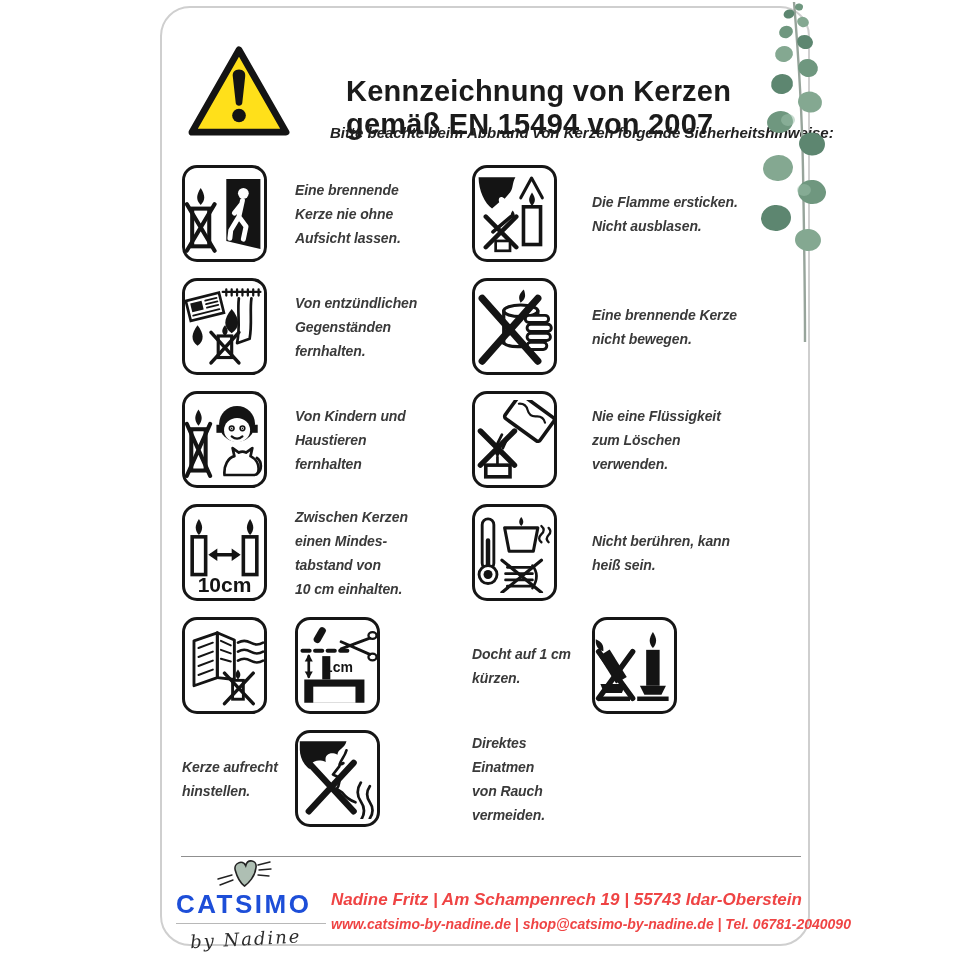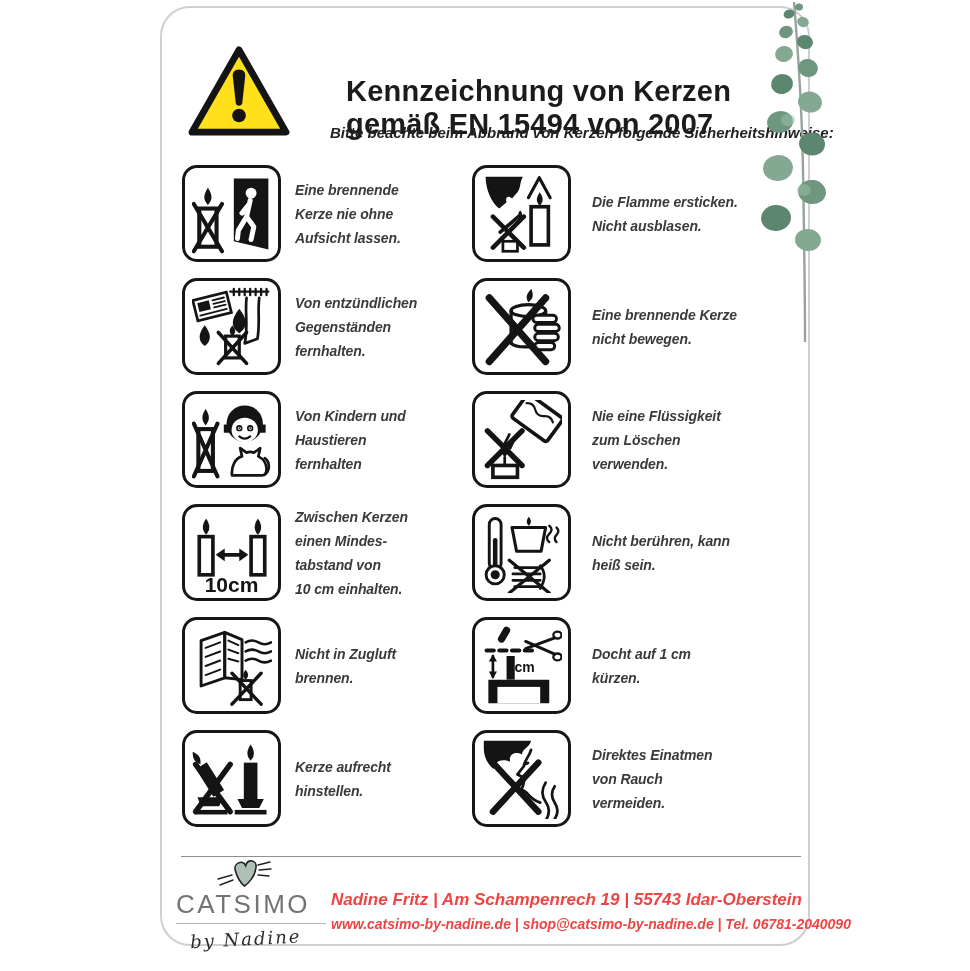--- a/index.html
+++ b/index.html
@@ -16,40 +16,40 @@
 
   .title{position:absolute;left:346px;top:56px;z-index:2;
          font-size:29px;line-height:33px;font-weight:bold;color:#1b1b1b;letter-spacing:.2px;}
   .title span{display:block;}
   .subtitle{position:absolute;left:330px;top:124px;z-index:2;
             font-size:15px;font-weight:bold;font-style:italic;color:#222;}
 
   .grid{position:absolute;left:182px;top:157px;z-index:2;display:grid;
         grid-template-columns:113px 177px 120px 202px;grid-auto-rows:113px;align-items:center;}
 
-  .pict{width:99px;height:97px;border:3.5px solid #161616;border-radius:15px;
+  .pict{width:85px;height:97px;border:3.5px solid #161616;border-radius:15px;
         box-sizing:border-box;background:#fff;position:relative;
         display:flex;align-items:center;justify-content:center;}
   .pict svg{width:80px;height:80px;display:block;}
   .pict .stroke{stroke:#141414;fill:none;stroke-linecap:round;stroke-linejoin:round;}
   .pict .fill{fill:#141414;stroke:none;}
   .pict .wfill{fill:#ffffff;stroke:none;}
 
   .pict-label{position:absolute;left:0;right:0;bottom:1px;text-align:center;
               font-size:21px;font-weight:800;color:#141414;letter-spacing:0;}
   .pict-label.small{left:34%;right:auto;bottom:auto;top:43%;font-size:14px;}
 
   .caption{white-space:pre-line;font-style:italic;font-weight:bold;
            font-size:14px;line-height:24px;color:#3a3a3a;letter-spacing:-.1px;}
 
   .divider{position:absolute;left:181px;top:856px;width:620px;height:1px;background:#8f8f8f;z-index:2;}
 
   .logo{position:absolute;left:176px;top:861px;width:152px;z-index:2;}
   .heart{position:absolute;left:36px;top:-2px;width:64px;height:36px;}
-  .brand{margin-top:28px;font-size:26px;font-weight:400;letter-spacing:2.5px;color:#737373;}
+  .brand{margin-top:28px;font-size:26px;font-weight:700;letter-spacing:2.5px;color:#1d4ed8;}
   .logo-rule{width:150px;height:1px;background:#b8b8b8;margin-top:3px;}
   .brand-sub{font-family:"DejaVu Serif",serif;font-style:italic;font-size:18px;color:#2b2b2b;
              margin-top:4px;padding-left:14px;letter-spacing:2px;transform:rotate(-3deg);}
 
   .contact{position:absolute;left:331px;top:890px;z-index:2;font-style:italic;font-weight:bold;color:#ef4444;}
   .contact-line1{font-size:17px;}
   .contact-line2{font-size:14px;margin-top:6px;}
 </style>
 </head>
 <body>
@@ -236,22 +236,20 @@
       <path class="stroke" d="M10 16 L36 7 L36 57 L10 66 Z" stroke-width="3.2"></path>
       <path class="stroke" d="M36 7 L55 15 L55 59 L36 57 Z" stroke-width="3.2"></path>
       <path class="stroke" d="M15 24 L31 18 M15 34 L31 28 M15 44 L31 38 M15 54 L31 48" stroke-width="2.2"></path>
       <path class="stroke" d="M40 16 L51 21 M40 26 L51 30 M40 36 L51 39" stroke-width="2.2"></path>
       <path class="stroke" d="M59 18 q7 -4 14 0 t14 0 M59 28 q7 -4 14 0 t14 0 M59 38 q7 -4 14 0 t14 0" stroke-width="2.8"></path>
       <rect x="53" y="60" width="12" height="21" fill="#fff" stroke="#141414" stroke-width="3.2"></rect>
       <path class="fill" d="M59 48 c-3.5 4.5 -3.5 7.5 0 11 c3.5 -3.5 3.5 -6.5 0 -11 Z"></path>
       <path class="stroke" d="M44 52 L76 86 M76 52 L44 86" stroke-width="3.8"></path>
     </svg>
   </div>
-  <div class="caption">Nicht in Zugluft
-brennen.</div>
 
   <div class="pict">
     <svg viewBox="0 0 88 88">
       <g transform="rotate(30 24 10)">
           <rect class="fill" x="20" y="0" width="8" height="19" rx="4"></rect>
         </g>
       <path class="stroke" d="M5 27 H58" stroke-width="4.5" stroke-dasharray="8 6"></path>
       <path class="stroke" d="M48 25 L80 13 M48 17 L80 31" stroke-width="3.2"></path>
       <circle class="fill" cx="57" cy="21" r="1.8"></circle>
       <ellipse class="stroke" cx="83" cy="10" rx="4.5" ry="3.8" stroke-width="2.6"></ellipse>

